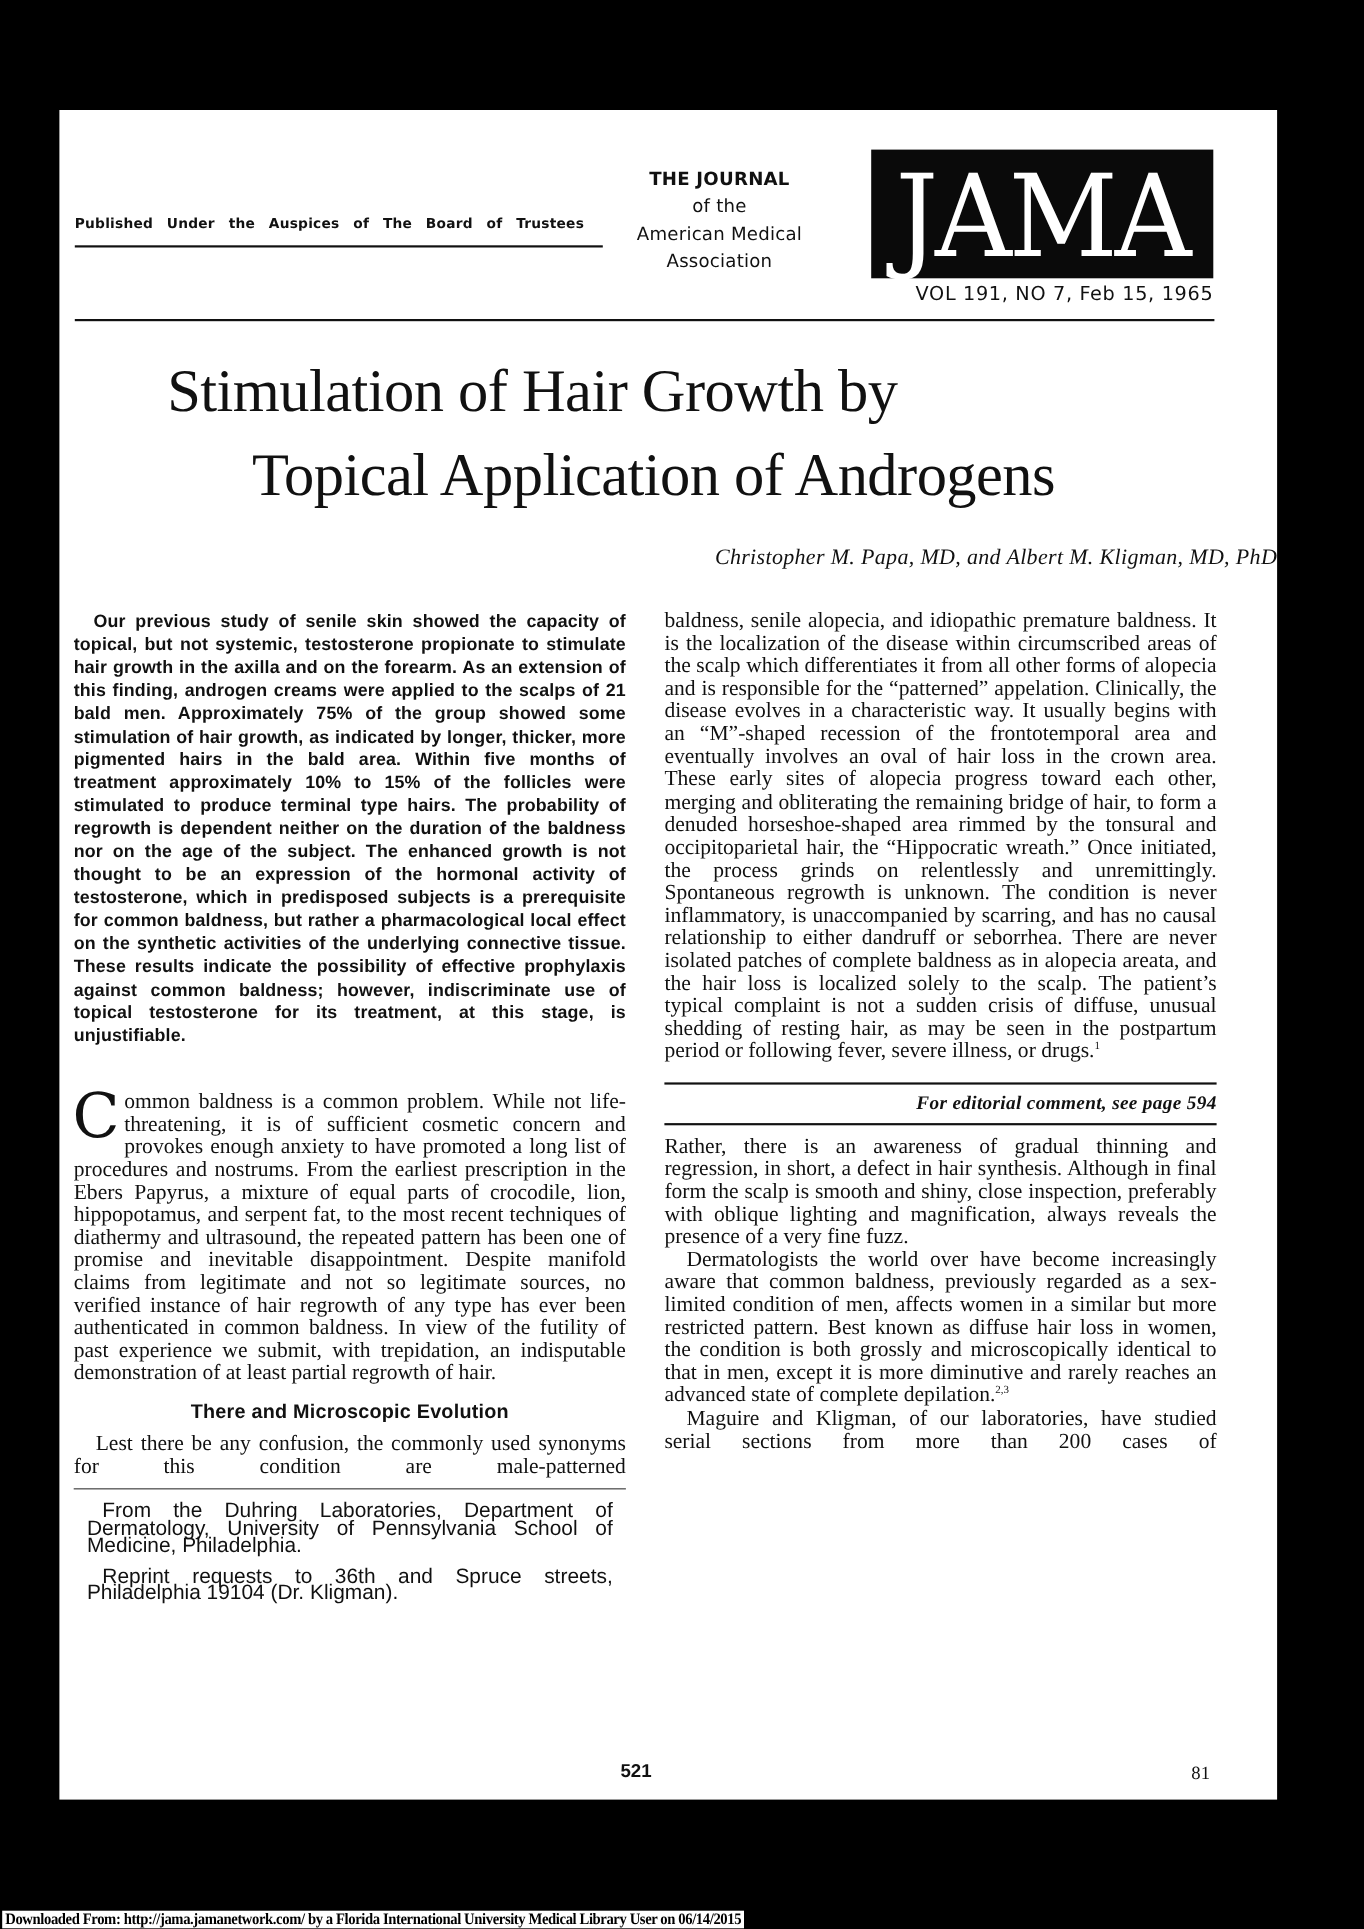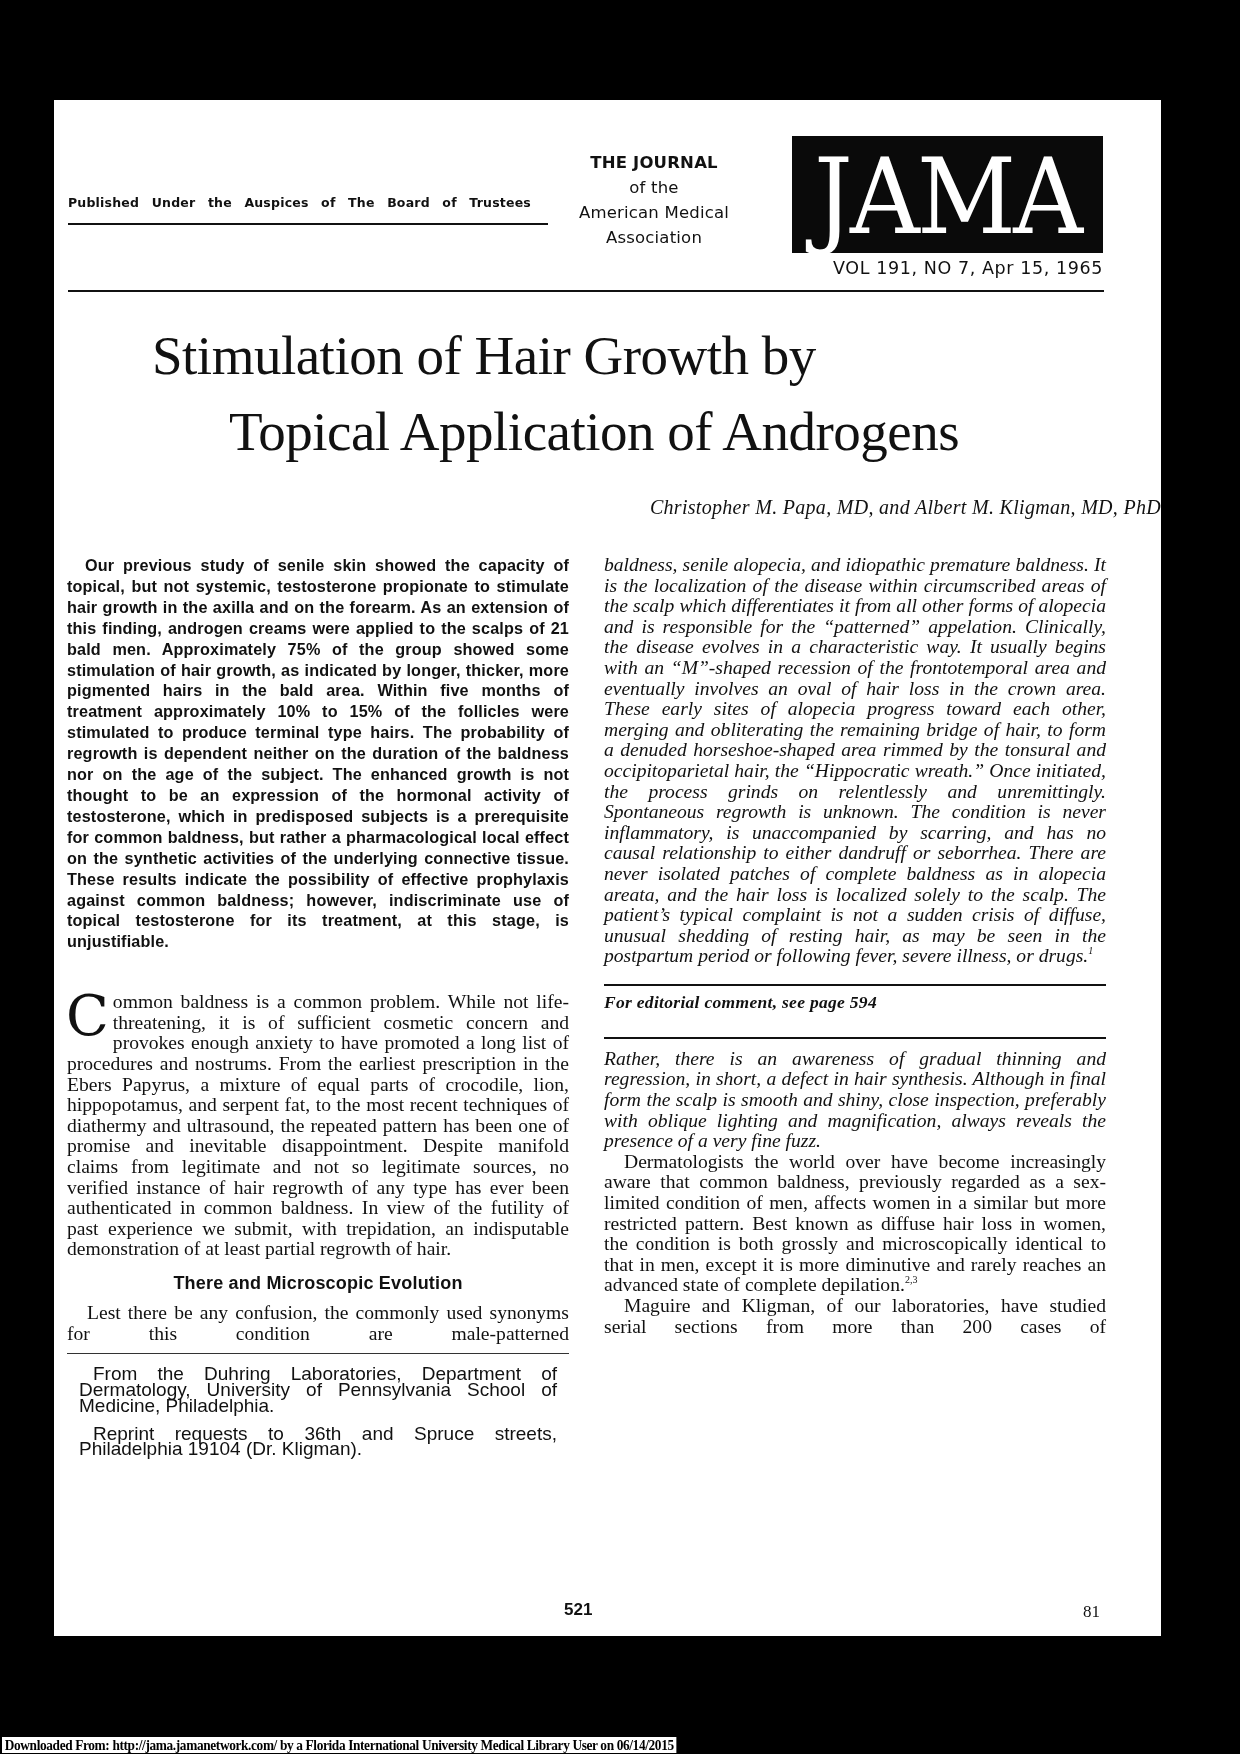--- a/index.html
+++ b/index.html
@@ -60,38 +60,38 @@
     .col-right { left: 550px; top: 455px; }
     .abstract {
       font-family: "Liberation Sans", sans-serif; font-weight: bold; font-size: 16.2px;
       line-height: 20.9px; text-align: justify; hyphens: none; margin: 0;
       text-indent: 18px; letter-spacing: 0.15px;
     }
     .body-p {
       font-family: "Liberation Serif", serif; font-size: 19.6px; line-height: 20.6px;
       text-align: justify; margin: 0; text-indent: 20px;
     }
-    .body-p.noindent { text-indent: 0; font-style: italic; }
+    .body-p.noindent { text-indent: 0; }
     .intro { margin-top: 40px; text-indent: 0; }
     .dropcap {
       float: left; font-size: 56px; line-height: 44px; margin: 2px 4px 0 -1px;
       font-family: "DejaVu Serif", serif;
     }
     .section-heading {
       font-family: "Liberation Sans", sans-serif; font-weight: bold; font-size: 18px;
       text-align: center; margin: 13px 0 9px 0; letter-spacing: 0.2px;
     }
     .foot-rule { border-top: 1.5px solid #333; margin: 9px 0 6px 0; }
     .footnote {
       font-family: Liberation Sans, sans-serif; font-size: 19px; line-height: 15.8px;
       text-align: justify; margin: 12px; text-indent: 14px;
     }
     .editorial-box {
       border-top: 2.5px solid #111; border-bottom: 2.5px solid #111;
-      margin: 17px 0 10px 0; padding: 6px 0 24px 0; text-align: left;
+      margin: 17px 0 10px 0; padding: 6px 0 8px 0; text-align: right;
       font-style: italic; font-weight: bold; font-size: 17.5px; letter-spacing: 0.3px;
     }
     sup { font-size: 10px; line-height: 0; vertical-align: super; }
     .page-num-center {
       left: 510px; top: 1500px; font-family: "Liberation Sans", sans-serif; font-weight: bold;
       font-size: 17px;
     }
     .page-num-right { left: 1029px; top: 1502px; font-size: 17px; }
     .download-bar {
       position: absolute; left: 2px; top: 1737px; background: #fff; color: #000;
@@ -111,21 +111,21 @@
     <span class="logo-text">JAMA</span>
   </div>
 
   <div class="abs journal-name">
     <span class="jn-1">THE JOURNAL</span>
     <span>of the</span>
     <span>American Medical</span>
     <span>Association</span>
   </div>
 
-  <div class="abs vol-line">VOL 191, NO 7, Apr 15, 1965</div>
+  <div class="abs vol-line">VOL 191, NO 7, Feb 15, 1965</div>
 
   <div class="abs head-rule"></div>
 
   <div class="abs title-2">Topical Application of Androgens</div>
   <div class="abs title-1">Stimulation of Hair Growth by</div>
 
   <div class="abs authors">Christopher M. Papa, MD, and Albert M. Kligman, MD, PhD</div>
 
   <div class="col col-left">
     <p class="abstract">Our previous study of senile skin showed the capacity of topical, but not systemic, testosterone propionate to stimulate hair growth in the axilla and on the forearm. As an extension of this finding, androgen creams were applied to the scalps of 21 bald men. Approximately 75% of the group showed some stimulation of hair growth, as indicated by longer, thicker, more pigmented hairs in the bald area. Within five months of treatment approximately 10% to 15% of the follicles were stimulated to produce terminal type hairs. The probability of regrowth is dependent neither on the duration of the baldness nor on the age of the subject. The enhanced growth is not thought to be an expression of the hormonal activity of testosterone, which in predisposed subjects is a prerequisite for common baldness, but rather a pharmacological local effect on the synthetic activities of the underlying connective tissue. These results indicate the possibility of effective prophylaxis against common baldness; however, indiscriminate use of topical testosterone for its treatment, at this stage, is unjustifiable.</p>

